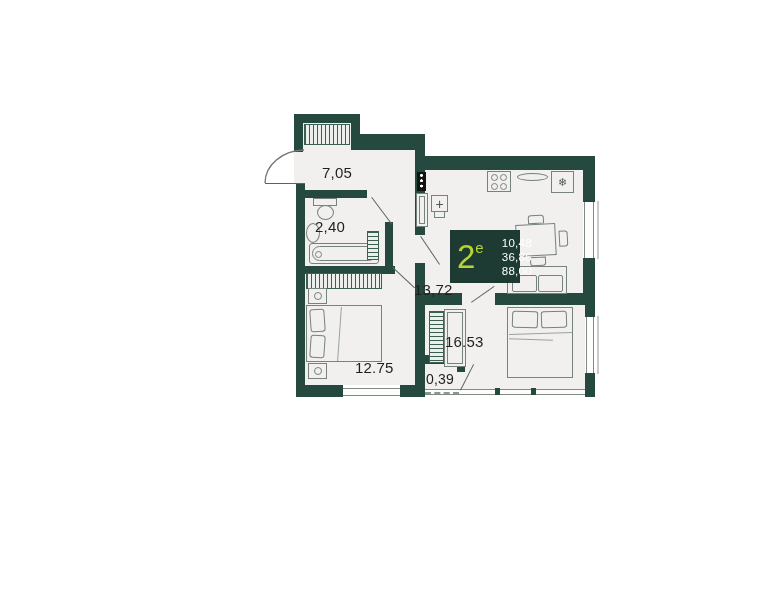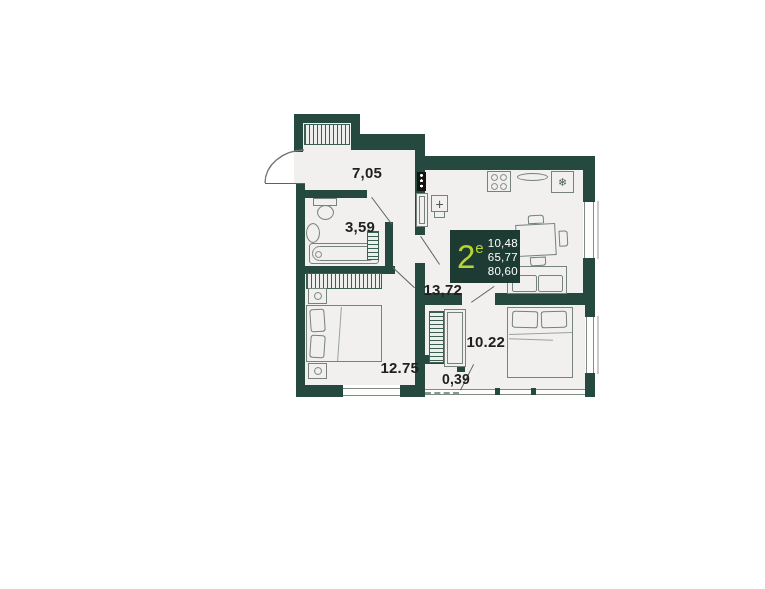--- a/index.html
+++ b/index.html
@@ -18,25 +18,25 @@
   .glaze{background:#fdfdfc;border-top:1px solid var(--winline);border-bottom:1px solid var(--winline);}
   .post{background:var(--wall);}
   .dashes{border-bottom:2px dashed #8d968f;}
   .hatch-v{background-color:#edefec;border:1px solid var(--hatch);
     background-image:repeating-linear-gradient(90deg,var(--hatch) 0 1px,transparent 1px 4px);}
   .hatch-h{background-color:#edefec;border:1px solid var(--hatch);
     background-image:repeating-linear-gradient(180deg,var(--hatch) 0 1px,transparent 1px 4px);}
   .furn{border:1.2px solid var(--line);background:var(--floor);}
   .round{border-radius:50%;}
   .leaf{height:0;border-top:1.5px solid #5b635f;transform-origin:0 0;}
-  .area-label{font-size:15px;font-weight:700;color:var(--label-text);text-align:right;letter-spacing:.2px;}
+  .area-label{font-size:15px;font-weight:400;color:var(--label-text);text-align:left;letter-spacing:.2px;}
   .badge{background:var(--badge-bg);display:flex;align-items:center;padding:4px 4px 4px 7px;}
   .badge-num{font-size:33px;line-height:1;color:var(--accent-lime);font-weight:500;}
   .badge-suf{font-size:15px;color:var(--accent-lime);font-weight:500;position:relative;top:-9px;}
-  .badge-areas{margin-left:4px;color:#fff;font-size:11.5px;line-height:14px;letter-spacing:.3px;}
+  .badge-areas{margin-left:18px;color:#fff;font-size:11.5px;line-height:14px;letter-spacing:.3px;}
   .stove{display:grid;grid-template-columns:1fr 1fr;gap:2px;padding:2px 3px;}
   .burner{width:7px;height:7px;border:1px solid var(--line);border-radius:50%;box-sizing:border-box;}
   .panel{background:#101512;background-image:
      radial-gradient(circle at 50% 18%,#fff 1.2px,transparent 1.7px),
      radial-gradient(circle at 50% 46%,#fff 1.2px,transparent 1.7px),
      radial-gradient(circle at 50% 74%,#fff 1.2px,transparent 1.7px);}
   .inner{position:absolute;inset:2px;border:1px solid var(--line);box-sizing:border-box;}
   .glyph{display:flex;align-items:center;justify-content:center;color:#4c5a53;}
 </style>
 </head>
@@ -164,29 +164,29 @@
       <div class="inner"></div>
     </div>
   <div class="abs furn" style="left:507px;top:307px;width:66px;height:71px;">
     <div class="abs furn" style="left:4px;top:3px;width:26px;height:17px;border-radius:3px;transform:rotate(2deg);"></div>
     <div class="abs furn" style="left:33px;top:3px;width:26px;height:17px;border-radius:3px;transform:rotate(-2deg);"></div>
     <div class="abs" style="left:1px;top:25px;width:63px;height:0;border-top:1px solid #9aa39d;transform:rotate(-2deg);"></div>
     <div class="abs" style="left:1px;top:31px;width:44px;height:0;border-top:1px solid #9aa39d;transform:rotate(2deg);"></div>
   </div>
 
   <div class="abs area-label" style="left:322px;top:164px;width:60px;">7,05</div>
-  <div class="abs area-label" style="left:315px;top:218px;width:60px;">3,59</div>
+  <div class="abs area-label" style="left:315px;top:218px;width:60px;">2,40</div>
   <div class="abs area-label" style="left:414px;top:281px;width:48px;">13,72</div>
   <div class="abs area-label" style="left:355px;top:359px;width:64px;">12.75</div>
   <div class="abs area-label" style="left:426px;top:371px;width:44px;font-size:14px;">0,39</div>
-  <div class="abs area-label" style="left:445px;top:333px;width:60px;">10.22</div>
+  <div class="abs area-label" style="left:445px;top:333px;width:60px;">16.53</div>
 
   <div class="abs badge" style="left:450px;top:230px;width:70px;height:53px;">
     <span class="badge-num">2</span>
     <span class="badge-suf">е</span>
     <div class="badge-areas">
       <div>10,48</div>
-      <div>65,77</div>
-      <div>80,60</div>
+      <div>36,86</div>
+      <div>88,00</div>
     </div>
   </div>
 
 </div>
 
 </body></html>

